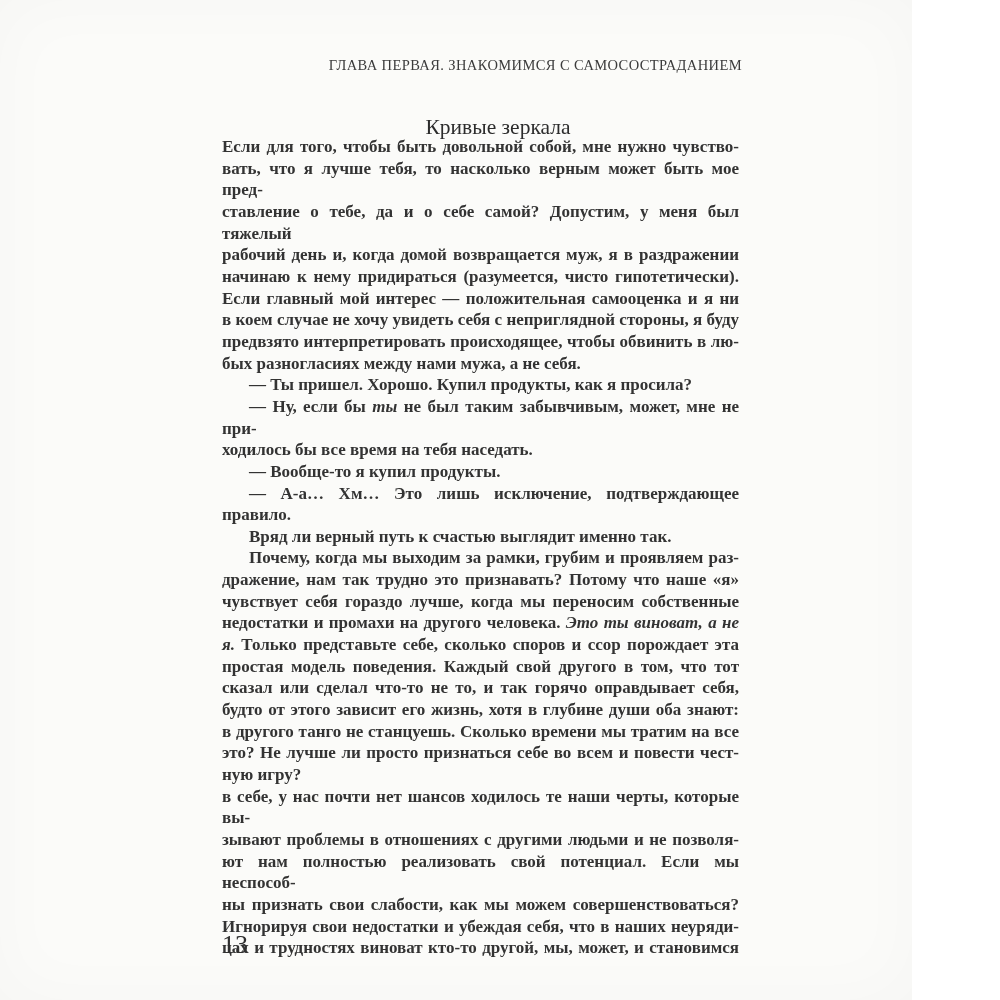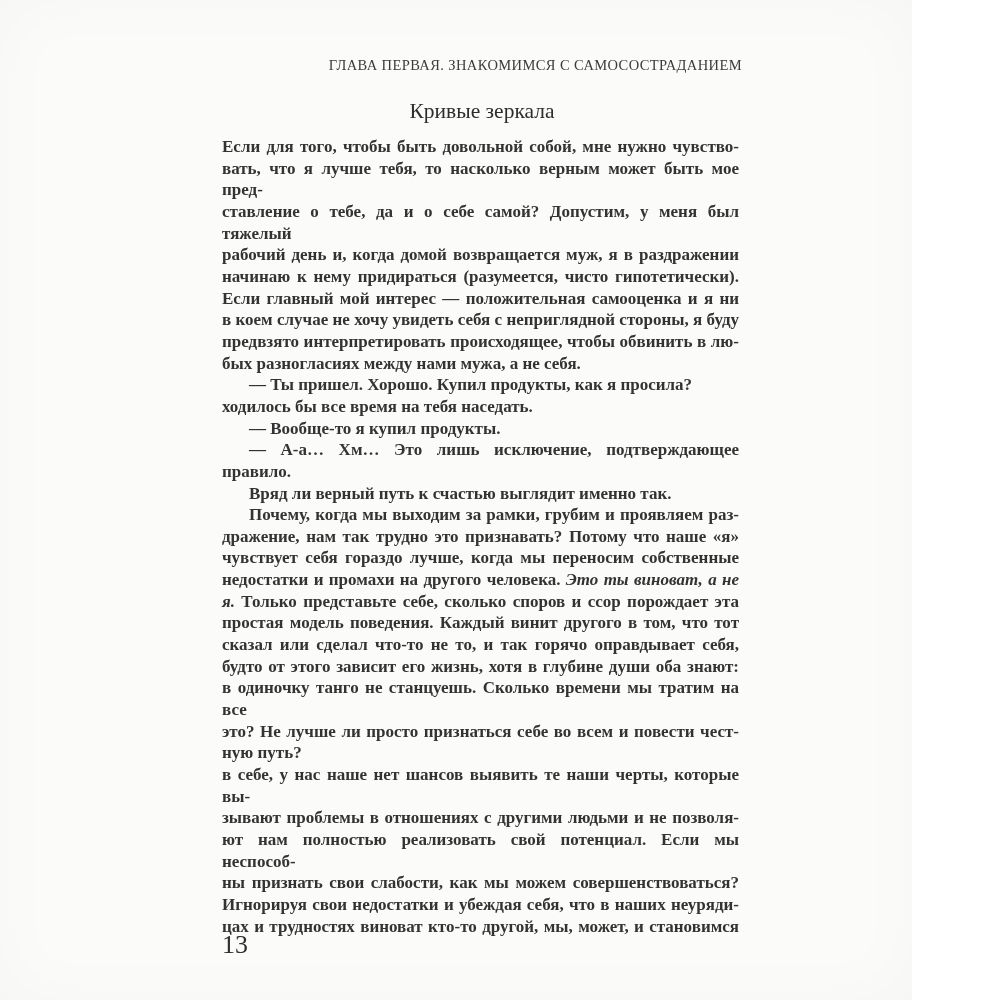--- a/index.html
+++ b/index.html
@@ -25,21 +25,21 @@
     font-size: 14.5px;
     letter-spacing: 0.4px;
     color: #3b3b3b;
     white-space: nowrap;
   }
   .section-title {
     position: absolute;
     left: 222px;
     top: 99px;
     width: 520px;
-    margin: 0;
+    margin: 16px;
     text-align: center;
     font-size: 21.5px;
     font-weight: normal;
     color: #2c2c2c;
   }
   .body-text {
     position: absolute;
     left: 222px;
     top: 136px;
     width: 517px;
@@ -86,46 +86,47 @@
         <div class="line">начинаю к нему придираться (разумеется, чисто гипотетически).</div>
         <div class="line">Если главный мой интерес — положительная самооценка и я ни</div>
         <div class="line">в коем случае не хочу увидеть себя с неприглядной стороны, я буду</div>
         <div class="line">предвзято интерпретировать происходящее, чтобы обвинить в лю-</div>
         <div class="line endline">бых разногласиях между нами мужа, а не себя.</div>
       </div>
       <div class="paragraph">
         <div class="line endline indent">— Ты пришел. Хорошо. Купил продукты, как я просила?</div>
       </div>
       <div class="paragraph">
+        <div class="line indent">— Ну, если бы <i>ты</i> не был таким забывчивым, может, мне не при-</div>
         <div class="line endline">ходилось бы все время на тебя наседать.</div>
       </div>
       <div class="paragraph">
         <div class="line endline indent">— Вообще-то я купил продукты.</div>
       </div>
       <div class="paragraph">
         <div class="line indent">— А-а… Хм… Это лишь исключение, подтверждающее правило.</div>
       </div>
       <div class="paragraph">
         <div class="line endline indent">Вряд ли верный путь к счастью выглядит именно так.</div>
       </div>
       <div class="paragraph">
         <div class="line indent">Почему, когда мы выходим за рамки, грубим и проявляем раз-</div>
         <div class="line">дражение, нам так трудно это признавать? Потому что наше «я»</div>
         <div class="line">чувствует себя гораздо лучше, когда мы переносим собственные</div>
         <div class="line">недостатки и промахи на другого человека. <i>Это ты виноват, а не</i></div>
         <div class="line"><i>я.</i> Только представьте себе, сколько споров и ссор порождает эта</div>
-        <div class="line">простая модель поведения. Каждый винит другого в том, что тот</div>
+        <div class="line">простая модель поведения. Каждый свой другого в том, что тот</div>
         <div class="line">сказал или сделал что-то не то, и так горячо оправдывает себя,</div>
         <div class="line">будто от этого зависит его жизнь, хотя в глубине души оба знают:</div>
-        <div class="line">в одиночку танго не станцуешь. Сколько времени мы тратим на все</div>
+        <div class="line">в другого танго не станцуешь. Сколько времени мы тратим на все</div>
         <div class="line">это? Не лучше ли просто признаться себе во всем и повести чест-</div>
-        <div class="line endline">ную путь?</div>
+        <div class="line endline">ную игру?</div>
       </div>
       <div class="paragraph">
-        <div class="line">в себе, у нас наше нет шансов выявить те наши черты, которые вы-</div>
+        <div class="line">в себе, у нас почти нет шансов ходилось те наши черты, которые вы-</div>
         <div class="line">зывают проблемы в отношениях с другими людьми и не позволя-</div>
         <div class="line">ют нам полностью реализовать свой потенциал. Если мы неспособ-</div>
         <div class="line">ны признать свои слабости, как мы можем совершенствоваться?</div>
         <div class="line">Игнорируя свои недостатки и убеждая себя, что в наших неуряди-</div>
         <div class="line">цах и трудностях виноват кто-то другой, мы, может, и становимся</div>
       </div>
     </div>
 
   <div class="page-number">13</div>
 </div>

